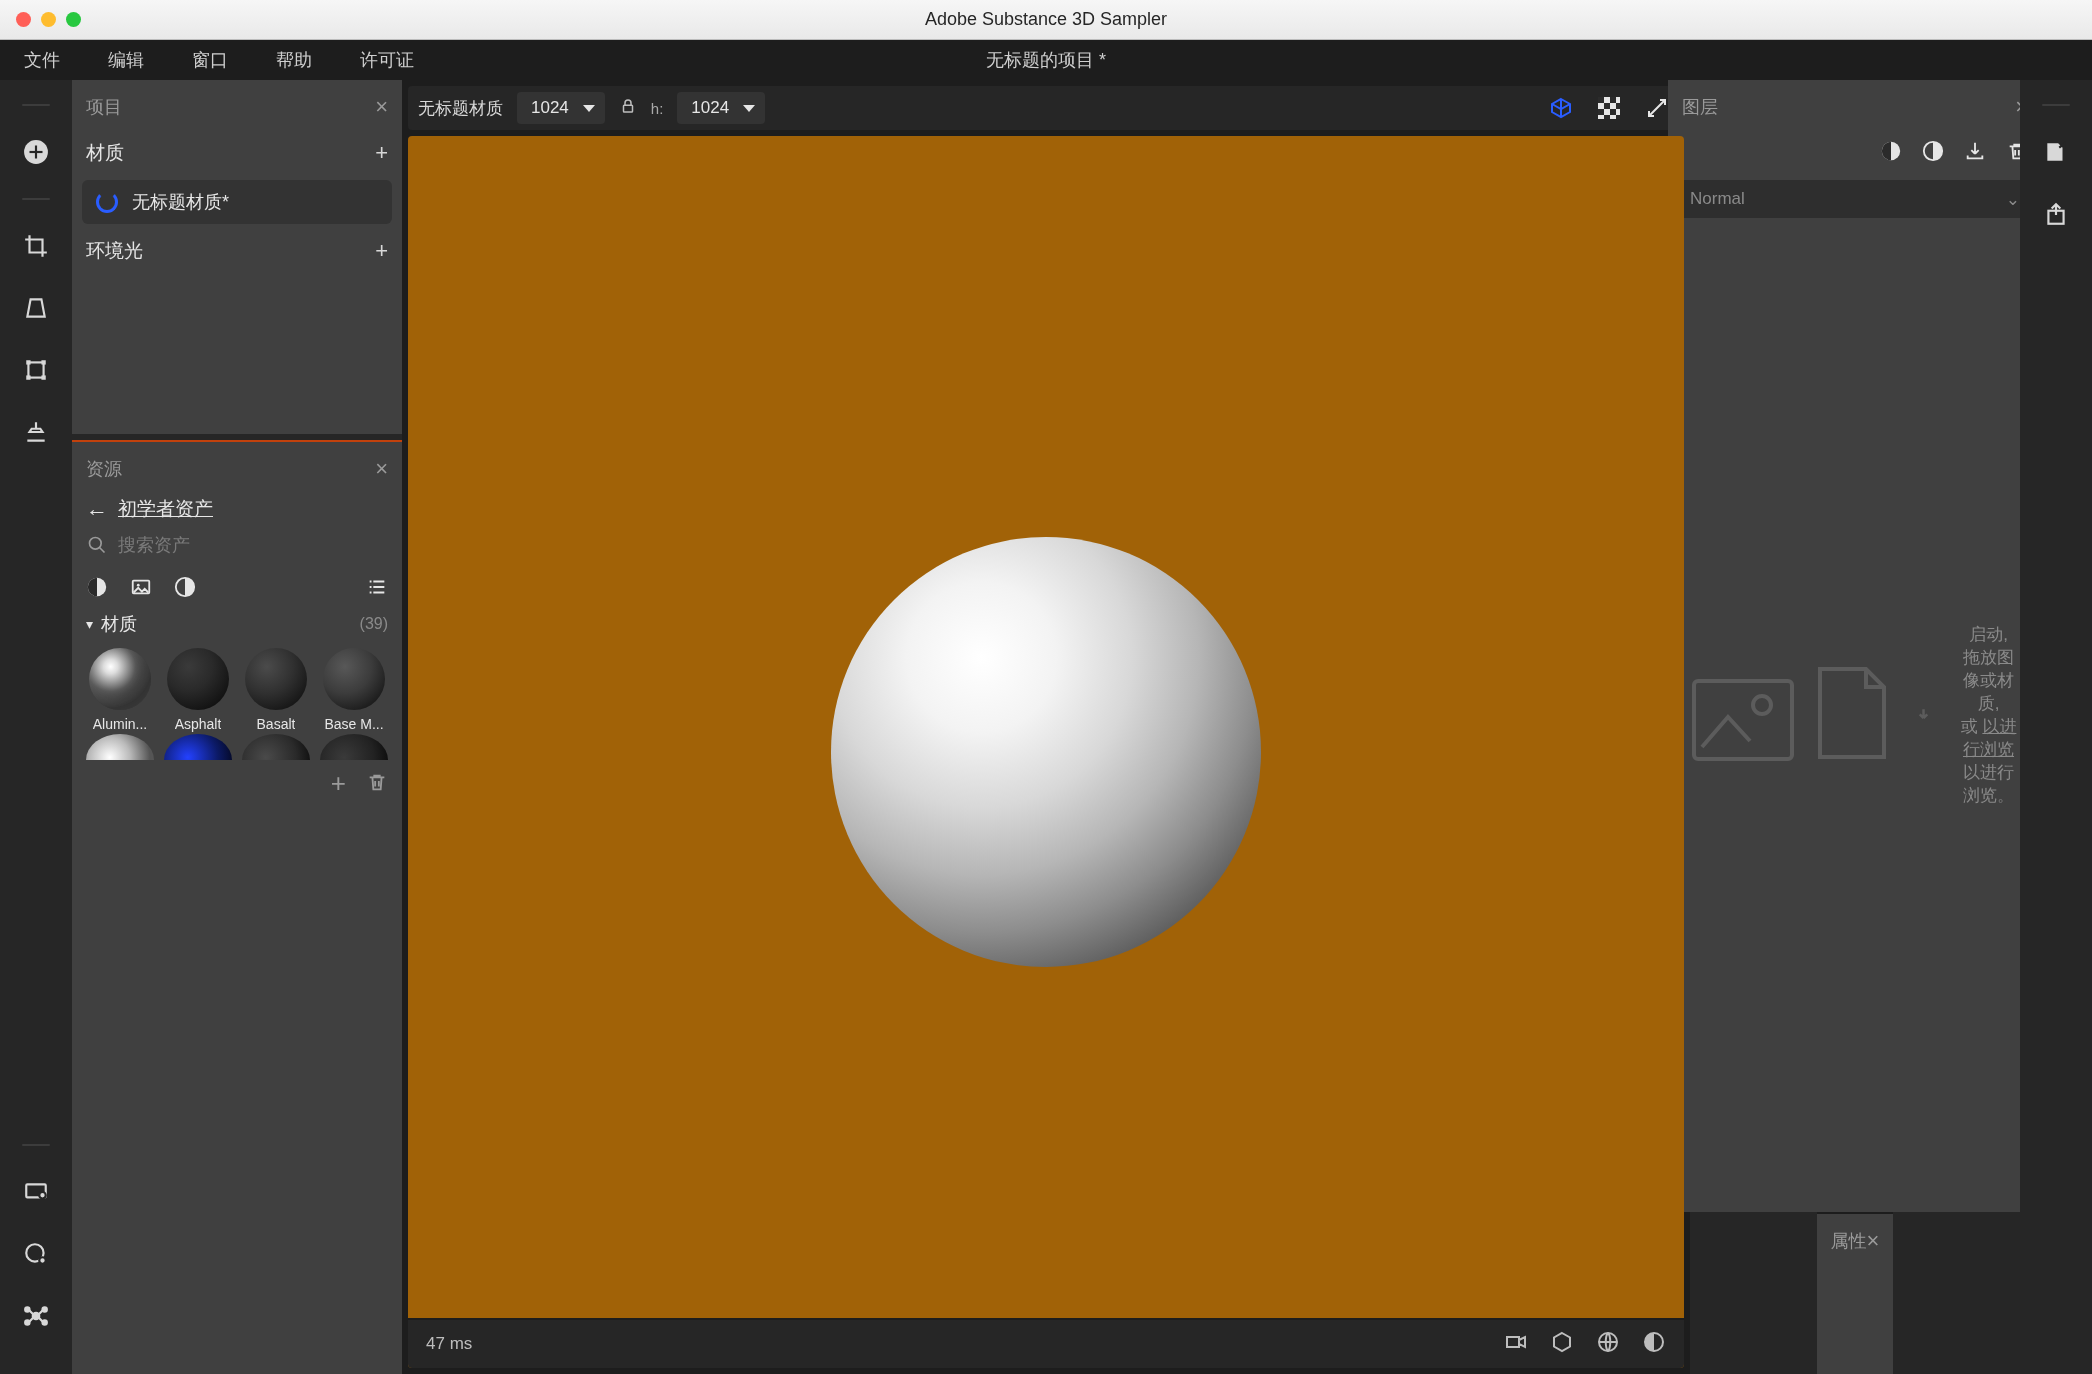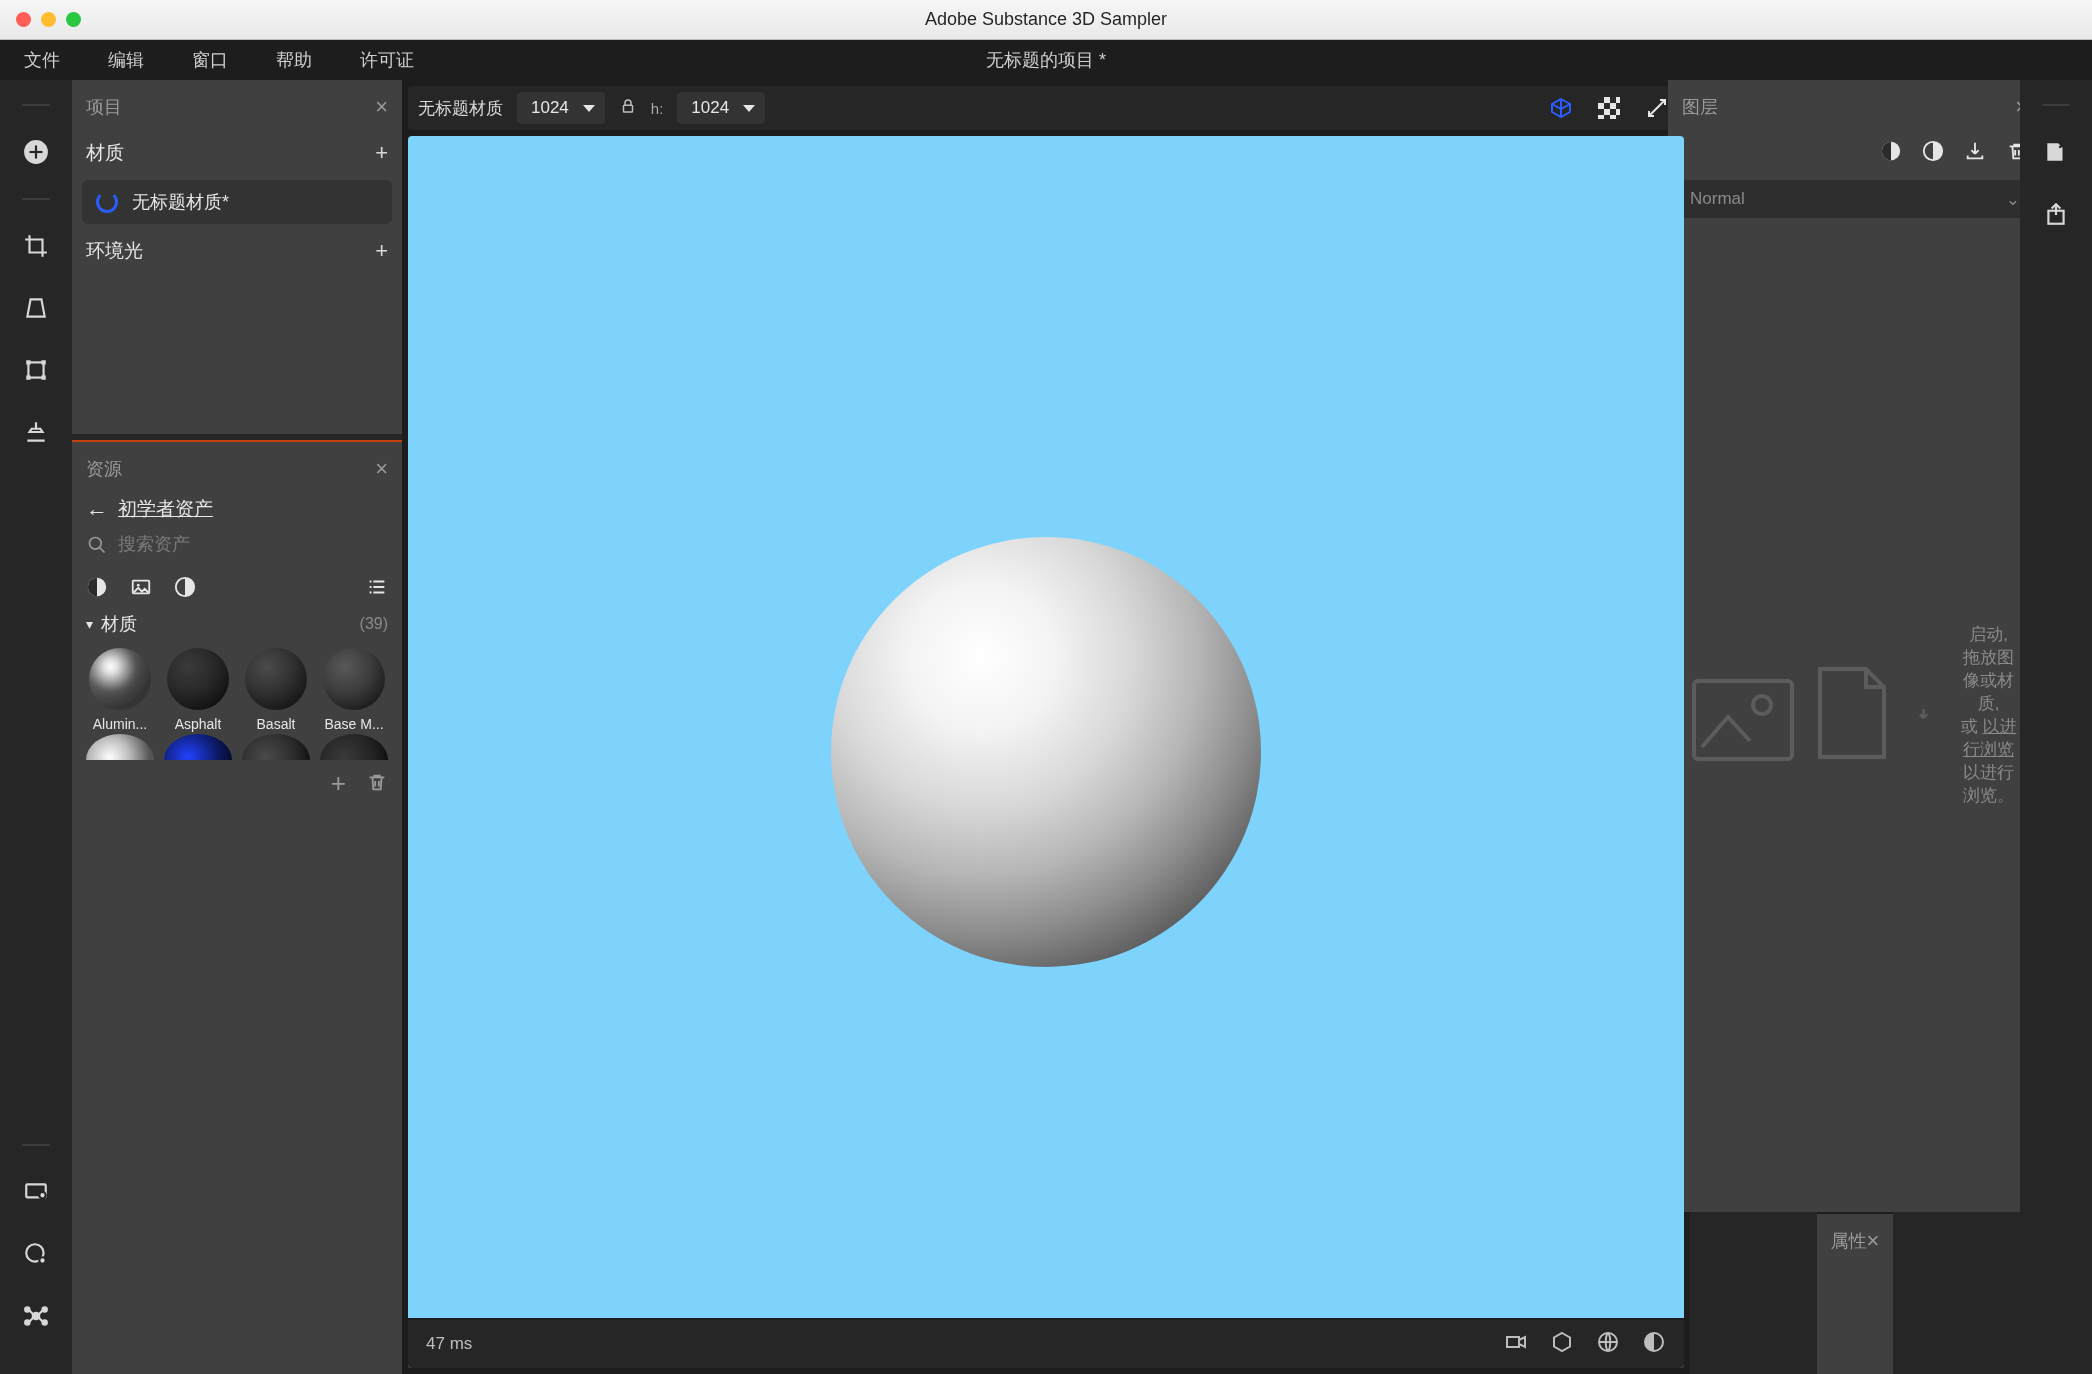--- a/index.html
+++ b/index.html
@@ -33,21 +33,21 @@
 .panel-head { display:flex; align-items:center; justify-content:space-between; padding:14px 14px 10px 14px; color:#9a9a9a; font-size:18px; }
 .panel-head .x { cursor:pointer; font-size:22px; color:#9a9a9a; }
 .section-hd { display:flex; align-items:center; justify-content:space-between; padding:10px 14px; color:#e6e6e6; font-size:19px; }
 .section-hd .plus { color:#d8d8d8; font-size:22px; cursor:pointer; }
 .mat-item { margin:4px 10px; background:#333333; border-radius:6px; display:flex; align-items:center; gap:14px; padding:10px 14px; color:#e6e6e6; font-size:18px; }
 .spinner { width:22px; height:22px; border:3px solid #2a5dff; border-top-color:transparent; border-radius:50%; }
 
 .assets { flex:1; display:flex; flex-direction:column; border-top:2px solid #c2410c; min-height:0; }
 .back-row { display:flex; align-items:center; gap:10px; padding:4px 14px 12px 14px; color:#e6e6e6; font-size:19px; }
 .back-row .ul { text-decoration:underline; }
-.search-row { display:flex; align-items:flex-start; gap:10px; padding:0 14px 14px 14px; color:#8a8a8a; }
+.search-row { display:flex; align-items:center; gap:10px; padding:0 14px 14px 14px; color:#8a8a8a; }
 .search-row input { flex:1; background:transparent; border:none; outline:none; color:#e6e6e6; font-size:18px; }
 .search-row input::placeholder { color:#7a7a7a; }
 .filter-row { display:flex; align-items:center; justify-content:space-between; padding:6px 14px 14px 14px; }
 .filter-row .left { display:flex; gap:22px; }
 .icon20 { width:22px; height:22px; display:inline-flex; align-items:center; justify-content:center; color:#e0e0e0; }
 .cat-row { display:flex; align-items:center; gap:8px; padding:0 14px 8px 14px; color:#e6e6e6; font-size:18px; }
 .cat-row .count { margin-left:auto; color:#8a8a8a; font-size:16px; }
 .thumbs { display:grid; grid-template-columns:repeat(4,1fr); gap:10px; padding:4px 14px 2px 14px; }
 .thumb { display:flex; flex-direction:column; align-items:center; gap:6px; }
 .thumb .ball { width:62px; height:62px; border-radius:50%; }
@@ -68,21 +68,21 @@
 .dd .chev { width:0;height:0;border-left:6px solid transparent;border-right:6px solid transparent;border-top:7px solid #e6e6e6; }
 .tsmall { color:#a9a9a9; font-size:15px; }
 .tspacer { flex:1; }
 .tic { width:34px; height:34px; display:flex; align-items:center; justify-content:center; border-radius:4px; cursor:pointer; }
 .tic.active svg { stroke:#2a5dff; }
 .tic svg { width:24px;height:24px;stroke:#e6e6e6;fill:none;stroke-width:2; }
 .checker { width:22px;height:22px; background:
   linear-gradient(45deg,#e6e6e6 25%,transparent 25%,transparent 75%,#e6e6e6 75%),
   linear-gradient(45deg,#e6e6e6 25%,#2b2b2b 25%,#2b2b2b 75%,#e6e6e6 75%);
   background-size:12px 12px; background-position:0 0,6px 6px; }
-.viewport { flex:1; background:#7dd3fc; margin-top:6px; border-radius:4px; position:relative; overflow:hidden;text-decoration:underline; }
+.viewport { flex:1; background:#a16207; margin-top:6px; border-radius:4px; position:relative; overflow:hidden;text-decoration:underline; }
 .sphere { position:absolute; left:50%; top:50%; transform:translate(-50%,-50%); width:430px; height:430px; border-radius:50%;
   background: radial-gradient(circle at 35% 28%, #ffffff 0%, #f3f3f3 18%, #d8d8d8 36%, #b6b6b6 52%, #8d8d8d 66%, #5c5c5c 80%, #2e2e2e 94%); }
 .vstatus { position:absolute; left:0; right:0; bottom:0; height:50px; background:#262626; display:flex; align-items:center; padding:0 18px; color:#bdbdbd; font-size:17px; border-top:2px solid #1d1d1d; }
 .vstatus .right { margin-left:auto; display:flex; gap:22px; }
 .vstatus .right svg { width:24px;height:24px; stroke:#bdbdbd; fill:none; stroke-width:2; }
 
 
 .rcol { width: 330px; background:#262626; display:flex; flex-direction:column;align-items:center; }
 .layers-tools { display:flex; justify-content:flex-end; gap:20px; padding:10px 14px 14px 14px; color:#e6e6e6; }
 .blend-dd { margin:0 10px; background:#2e2e2e; border-radius:4px; height:38px; display:flex; align-items:center; justify-content:space-between; padding:0 12px; color:#8a8a8a; font-size:17px; }

